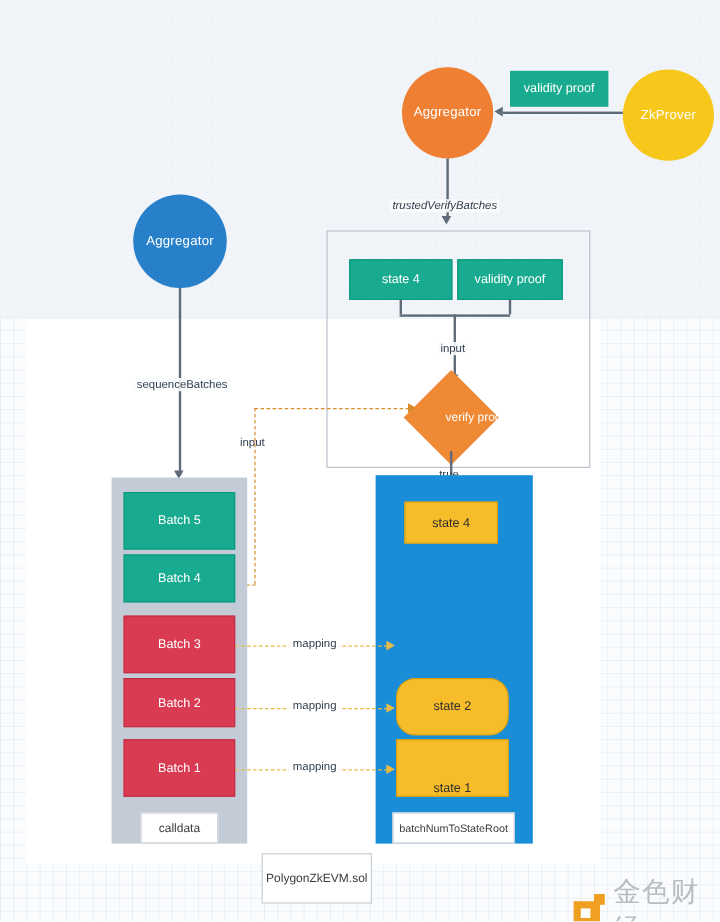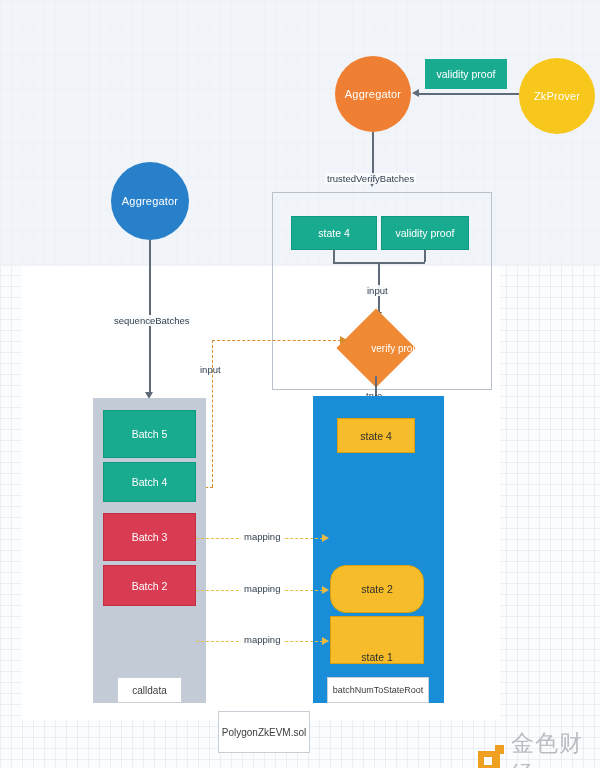--- a/index.html
+++ b/index.html
@@ -211,21 +211,21 @@
 
   <div class="rect teal" style="left:425px; top:59px; width:82px; height:30px;">
     <span>validity proof</span>
   </div>
 
   <div class="ln ln-h" style="left:419px; top:93px; width:100px;"></div>
   <div class="arrow-left" style="left:412px; top:88.5px;"></div>
 
   <div class="ln ln-v" style="left:372px; top:132px; height:50px;"></div>
   <div class="arrow-down" style="left:368.4px; top:180px;"></div>
-  <div class="edge-label boxed" style="left:325px; top:173px;">trustedVerifyBatches</div>
+  <div class="edge-label boxed" style="left:325px; top:166px;font-style:italic;">trustedVerifyBatches</div>
 
   <div class="circle" style="left:111px; top:162px; width:78px; height:78px; background:#2880ca;">
     <span>Aggregator</span>
   </div>
 
   <div class="ln ln-v" style="left:149px; top:240px; height:156px;"></div>
   <div class="arrow-down" style="left:145.4px; top:392px;"></div>
   <div class="edge-label boxed" style="left:112px; top:315px;">sequenceBatches</div>
 
   <div class="rect tealb" style="left:291px; top:216px; width:86px; height:34px;">
@@ -262,20 +262,23 @@
     <span>Batch 5</span>
   </div>
   <div class="rect tealb" style="left:103px; top:462px; width:93px; height:40px;">
     <span>Batch 4</span>
   </div>
   <div class="rect red" style="left:103px; top:513px; width:93px; height:48px;">
     <span>Batch 3</span>
   </div>
   <div class="rect red" style="left:103px; top:565px; width:93px; height:41px;">
     <span>Batch 2</span>
+  </div>
+  <div class="rect red" style="left:103px; top:616px; width:93px; height:48px;">
+    <span>Batch 1</span>
   </div>
 
   <div class="rect plain" style="left:117px; top:677px; width:65px; height:26px;">
     <span>calldata</span>
   </div>
 
   <div class="col-blue" style="left:313px; top:396px; width:131px; height:307px;"></div>
 
   <div class="rect gold" style="left:337px; top:418px; width:78px; height:35px;">
     <span>state 4</span>

